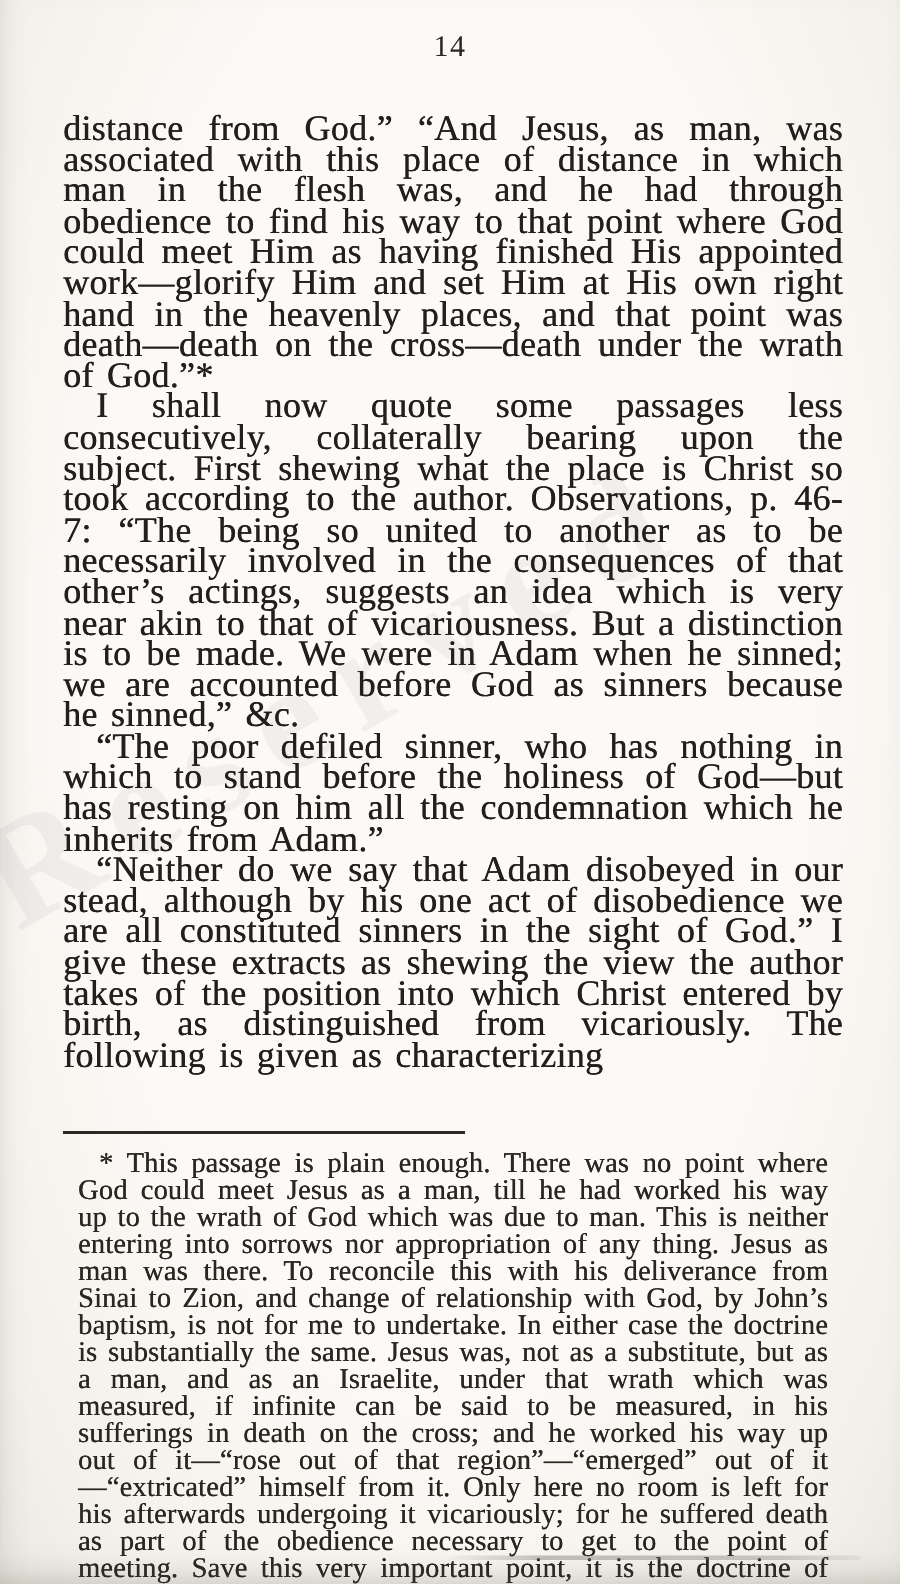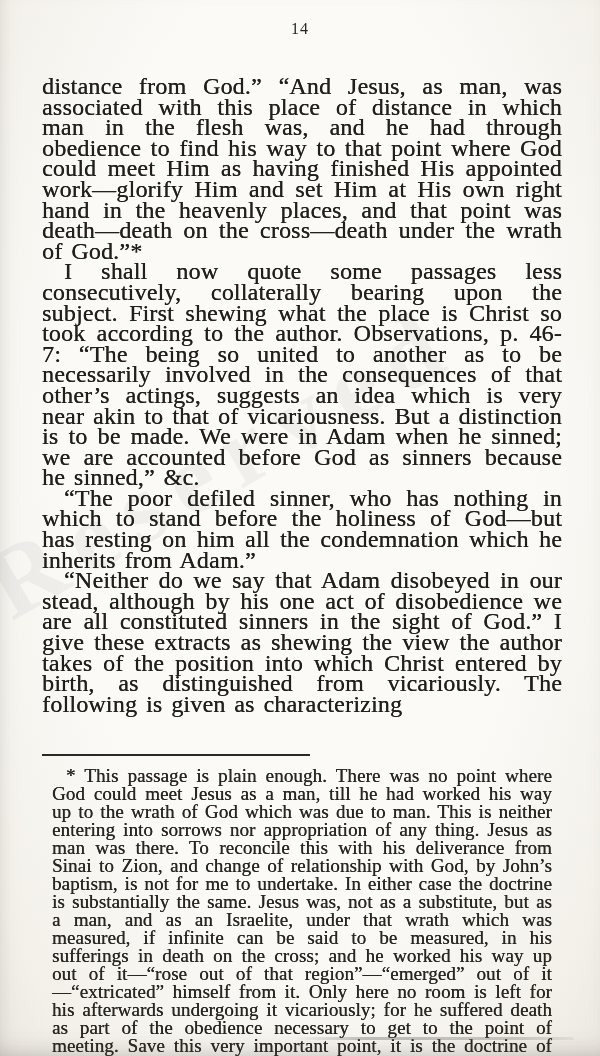--- a/index.html
+++ b/index.html
@@ -27,21 +27,21 @@
     pointer-events: none;
     box-shadow: inset 0 -18px 24px -18px rgba(90,85,75,0.35),
                 inset 14px 0 26px -22px rgba(90,85,75,0.25);
   }
   .page-number {
     position: absolute;
     top: 20px;
     left: 0;
     right: 0;
     text-align: center;
-    font-size: 16px;
+    font-size: 20px;
     letter-spacing: 1px;
     color: #2a2722;
   }
   .content {
     position: absolute;
     left: 42px;
     right: 38px;
     top: 76px;
   }
   .para {

